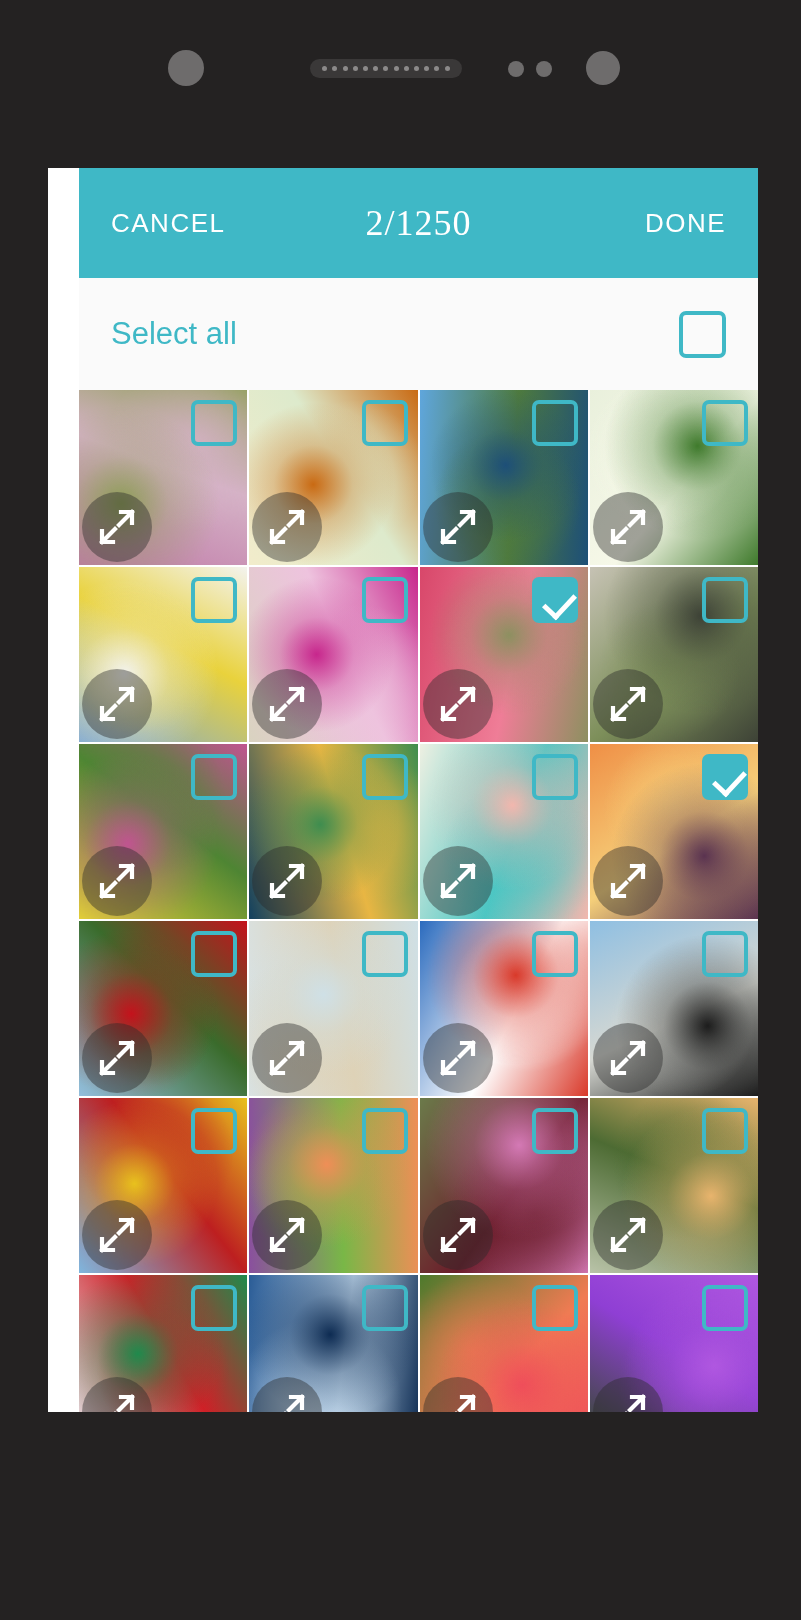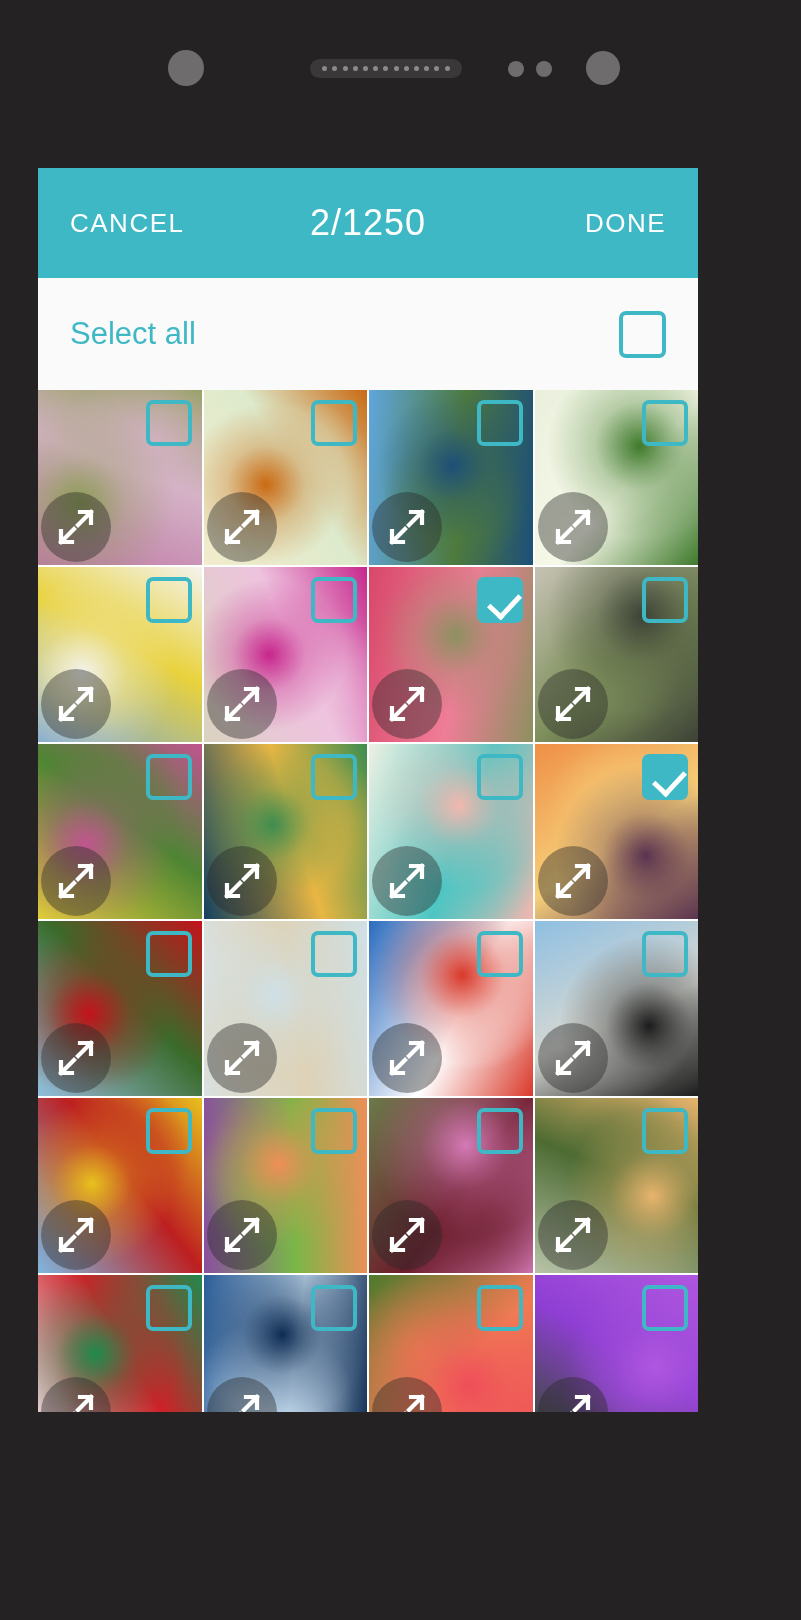--- a/index.html
+++ b/index.html
@@ -62,24 +62,25 @@
     position: absolute;
     left: 586px; top: 51px;
     width: 34px; height: 34px;
     border-radius: 50%;
     background: #6e6c6c;
   }
 
   
   .screen {
     position: absolute;
-    left: 38px; top: 168px;
-    width: 660px; height: 1244px;
+    left: 48px; top: 168px;
+    width: 710px; height: 1244px;
     overflow: hidden;
     background: #ffffff;
+    padding-left: 31px;
   }
 
   
   .appbar {
     position: relative;
     height: 110px;
     background: #3fb8c6;
     display: flex;
     align-items: center;
     justify-content: space-between;
@@ -95,20 +96,21 @@
   }
   .appbar-title {
     position: absolute;
     left: 0; right: 0;
     text-align: center;
     color: #ffffff;
     font-size: 36px;
     letter-spacing: 1px;
     font-weight: 300;
     pointer-events: none;
+    font-family: Liberation Serif, serif;
   }
 
   
   .selectall {
     height: 112px;
     background: #fafafa;
     display: flex;
     align-items: center;
     justify-content: space-between;
     padding: 0 32px;

